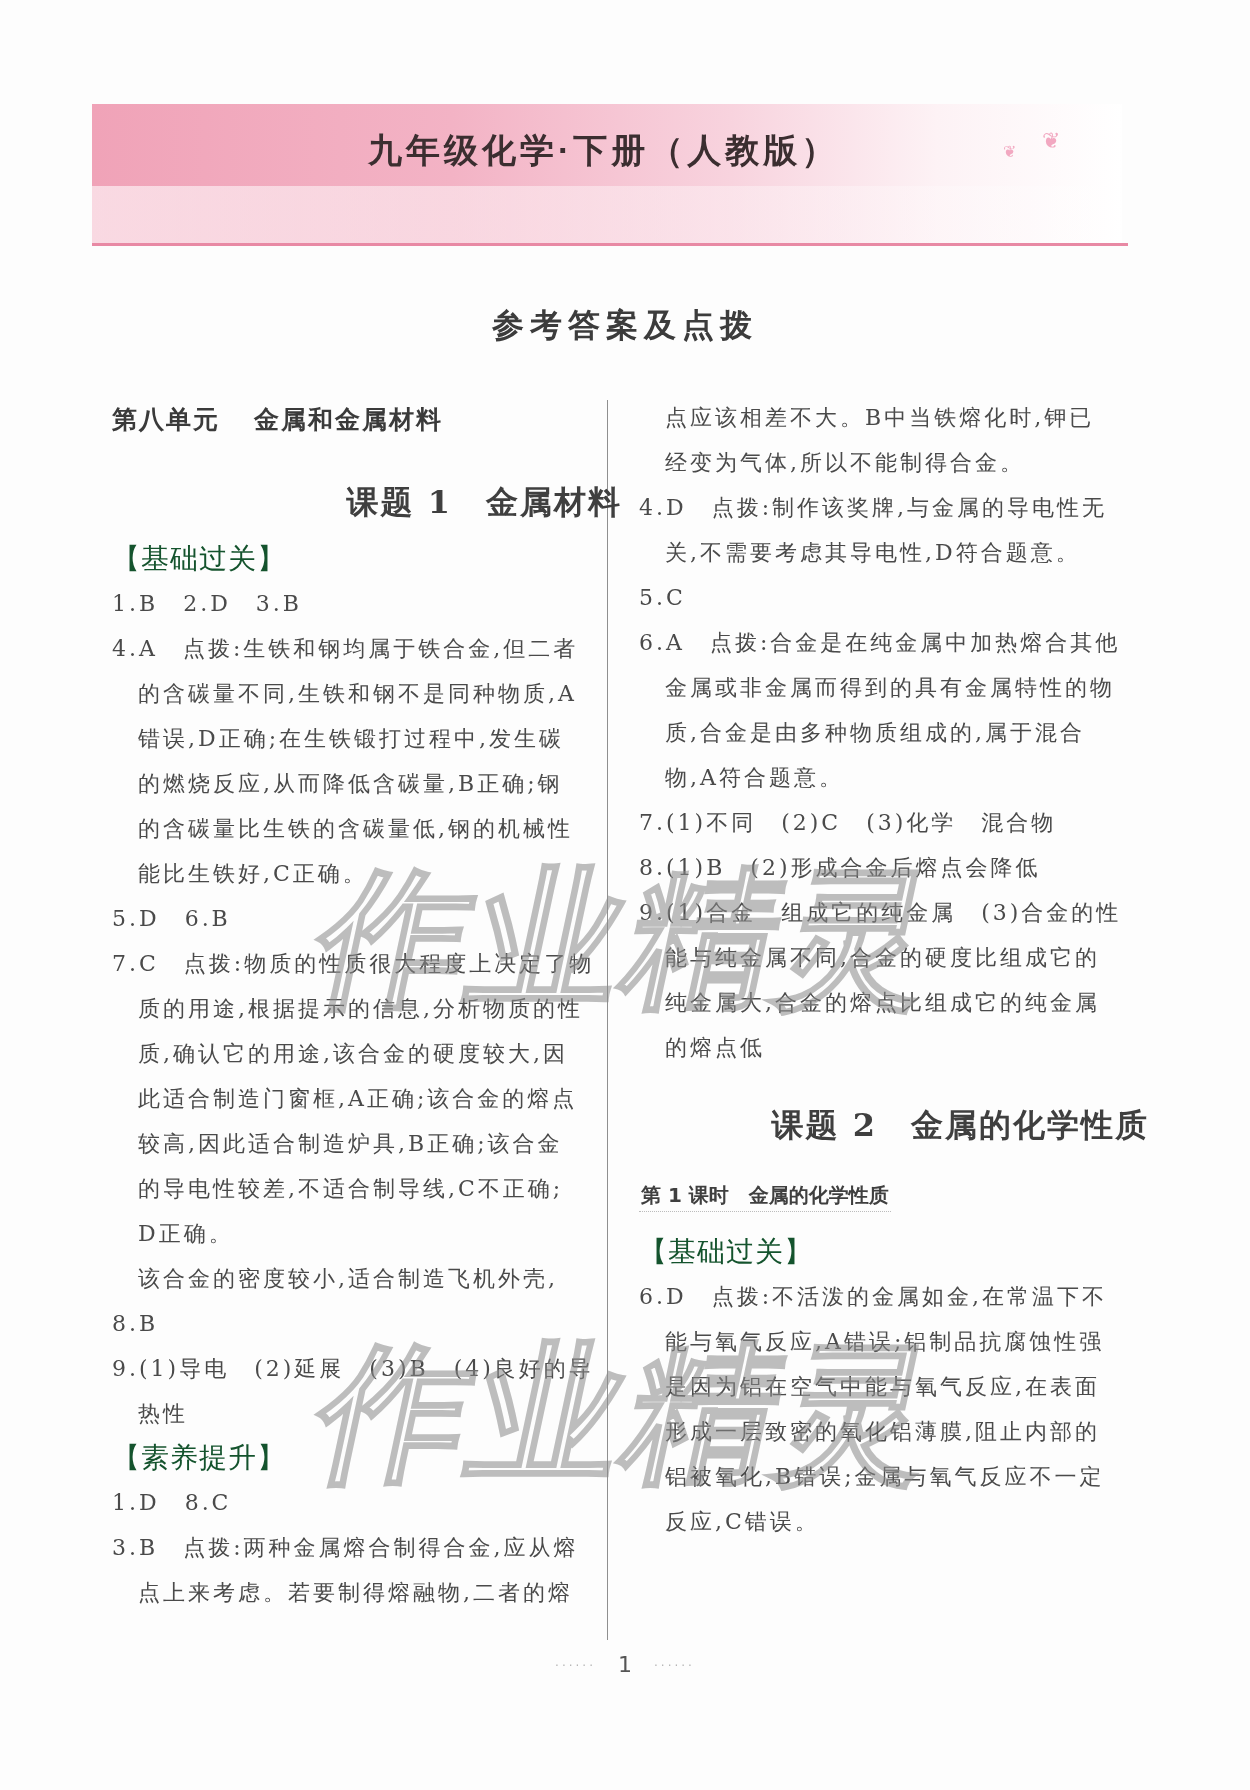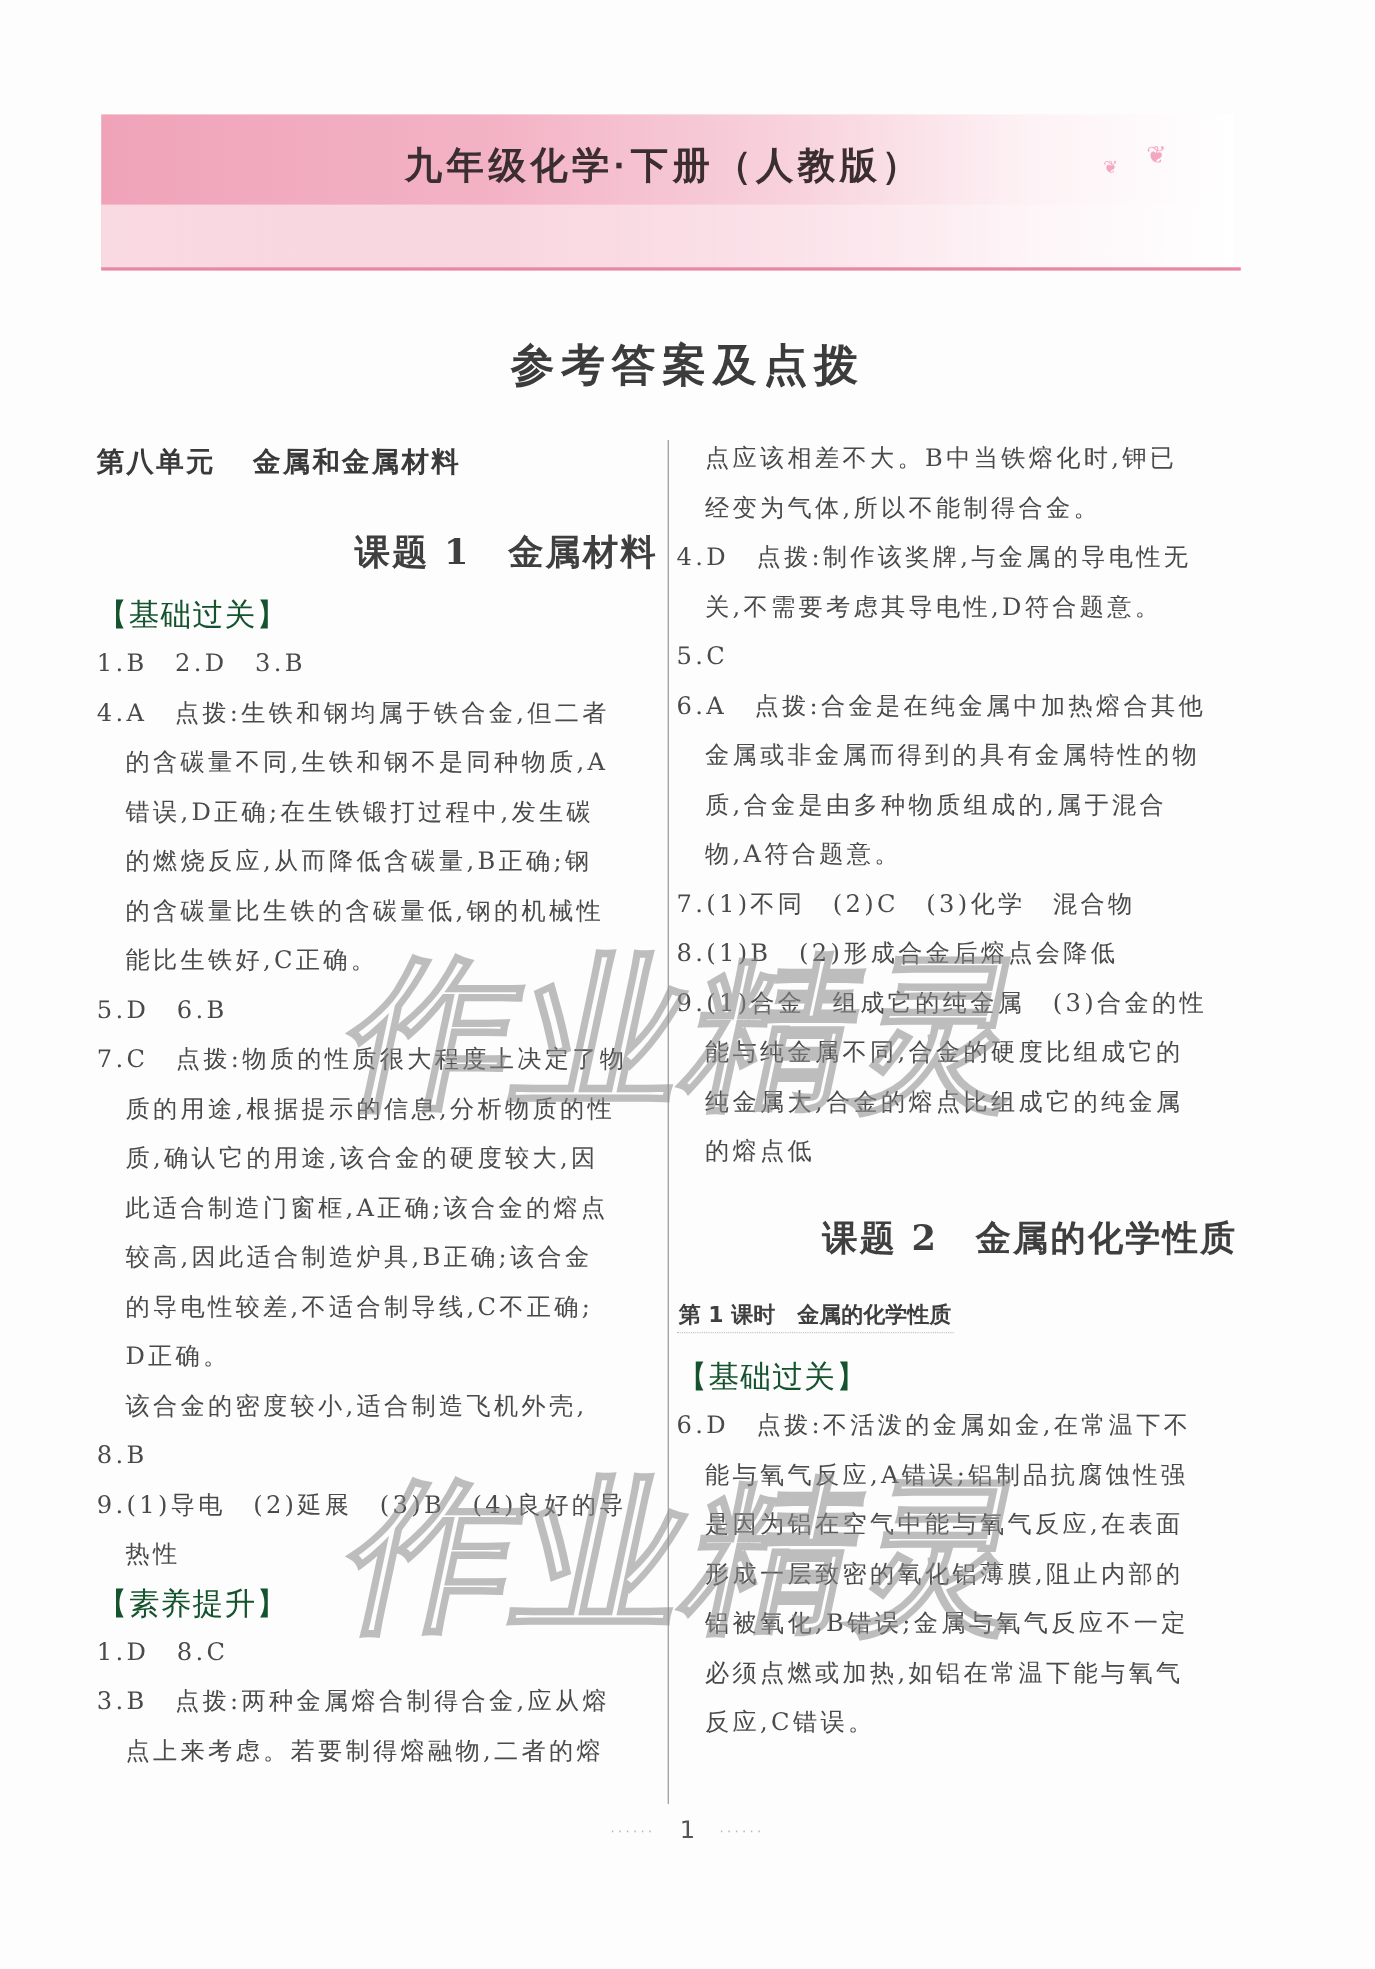--- a/index.html
+++ b/index.html
@@ -18,23 +18,23 @@
     background: linear-gradient(90deg, rgba(253,240,244,0.7), rgba(255,255,255,0.3));
   }
   .banner-title {
     position: absolute; left: 368px; top: 128px; font-size: 34px; font-weight: bold;
     letter-spacing: 4px; color: #3b2e30; font-family: Liberation Sans, sans-serif; z-index: 2;
   }
   .butterfly { position: absolute; color: #f2a8c1; font-size: 22px; z-index: 2; }
   .banner-rule { position: absolute; left: 92px; top: 243px; width: 1036px; height: 3px; background: #e889a4; }
   .page-title {
     position: absolute; left: 0; width: 1250px; top: 304px; text-align: center;
-    font-size: 40px; font-weight: bold; letter-spacing: 6px; color: #3c3c3c;
+    font-size: 32px; font-weight: bold; letter-spacing: 6px; color: #3c3c3c;
   }
-  .col { position: absolute; top: 395px; width: 510px; font-size: 22px; line-height: 45px; }
+  .col { position: absolute; top: 395px; width: 510px; font-size: 22px; line-height: 45px; margin-left: 24px; }
   .col-left { left: 88px; }
   .col-right { left: 622px; }
   .divider { position: absolute; left: 607px; top: 400px; width: 1px; height: 1240px; background: #8f8f8f; }
   .unit-title {
     font-family: "DejaVu Sans", sans-serif; font-weight: bold; font-size: 25px;
     letter-spacing: 2px; color: #3a3a3a; height: 52px; line-height: 50px;
   }
   .unit-title .gap { display: inline-block; width: 34px; }
   .lesson-title { text-align: right; font-weight: bold; font-size: 32px; letter-spacing: 2px; height: 90px; line-height: 110px; color: #3f3f3f; }
   .period-title {
@@ -125,21 +125,20 @@
     <div class="period-title">
       <span>第 1 课时　金属的化学性质</span>
     </div>
     <div class="section-tag">【基础过关】</div>
 
     <div class="line">6.D　点拨:不活泼的金属如金,在常温下不</div>
     <div class="line indent">能与氧气反应,A错误;铝制品抗腐蚀性强</div>
     <div class="line indent">是因为铝在空气中能与氧气反应,在表面</div>
     <div class="line indent">形成一层致密的氧化铝薄膜,阻止内部的</div>
     <div class="line indent">铝被氧化,B错误;金属与氧气反应不一定</div>
-    <div class="line indent">必须点燃或加热,如铝在常温下能与氧气</div>
     <div class="line indent">反应,C错误。</div>
   </div>
 
   <div class="watermark" style="left:320px;top:840px;">作业精灵</div>
   <div class="watermark" style="left:320px;top:1315px;">作业精灵</div>
 
   <div class="footer">
     <span class="dots">······</span><span>1</span><span class="dots">······</span>
   </div>
 </div>

